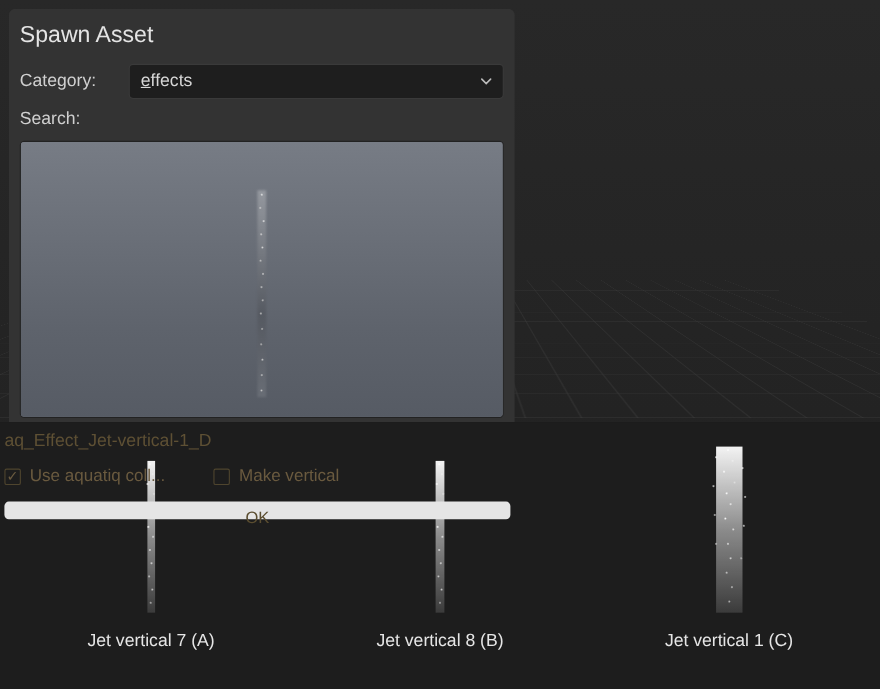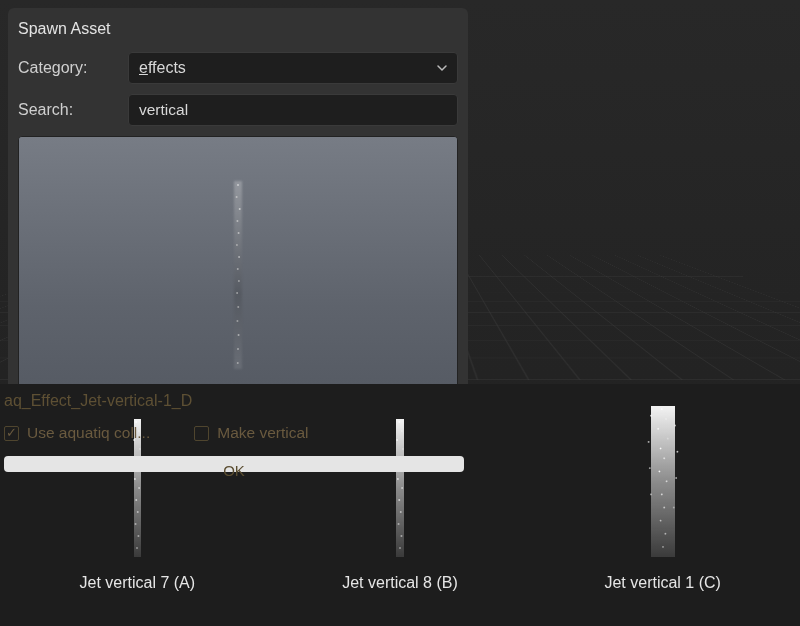--- a/index.html
+++ b/index.html
@@ -31,29 +31,29 @@
   position: absolute;
   top: 8px; left: 8px;
   width: 460px;
   background: #333333;
   border-radius: 6px;
   padding: 12px 10px 14px 10px;
   color: #d6d6d6;
   font-size: 15px;
 }
 .panel-title {
-  font-size: 16px;
+  font-size: 21px;
   margin-bottom: 14px;
   color: #e4e4e4;
 }
 .form-row {
   display: flex;
   align-items: center;
   margin-bottom: 10px;
-  gap: 14px;
+  gap: 3px;
 }
 .form-label {
   width: 96px;
   color: #d0d0d0;
   font-size: 16px;
 }
 .select-wrap, .input-wrap {
   flex: 1;
   position: relative;
 }
@@ -268,23 +268,20 @@
       <span class="chevron">
         <svg viewBox="0 0 12 12">
             <path d="M2 4 L6 8 L10 4" stroke="#bbb" stroke-width="1.5" fill="none" stroke-linecap="round"></path>
           </svg>
       </span>
     </div>
   </div>
 
   <div class="form-row">
     <div class="form-label">Search:</div>
-    <div class="input-wrap">
-      <input class="text-input" type="text" value="vertical" style="">
-    </div>
   </div>
 
   <div class="preview-box">
     <div class="preview-gradient"></div>
     <div class="preview-jet"></div>
   </div>
 </div>
 
 <div class="asset-strip">
   <div class="asset-card">

